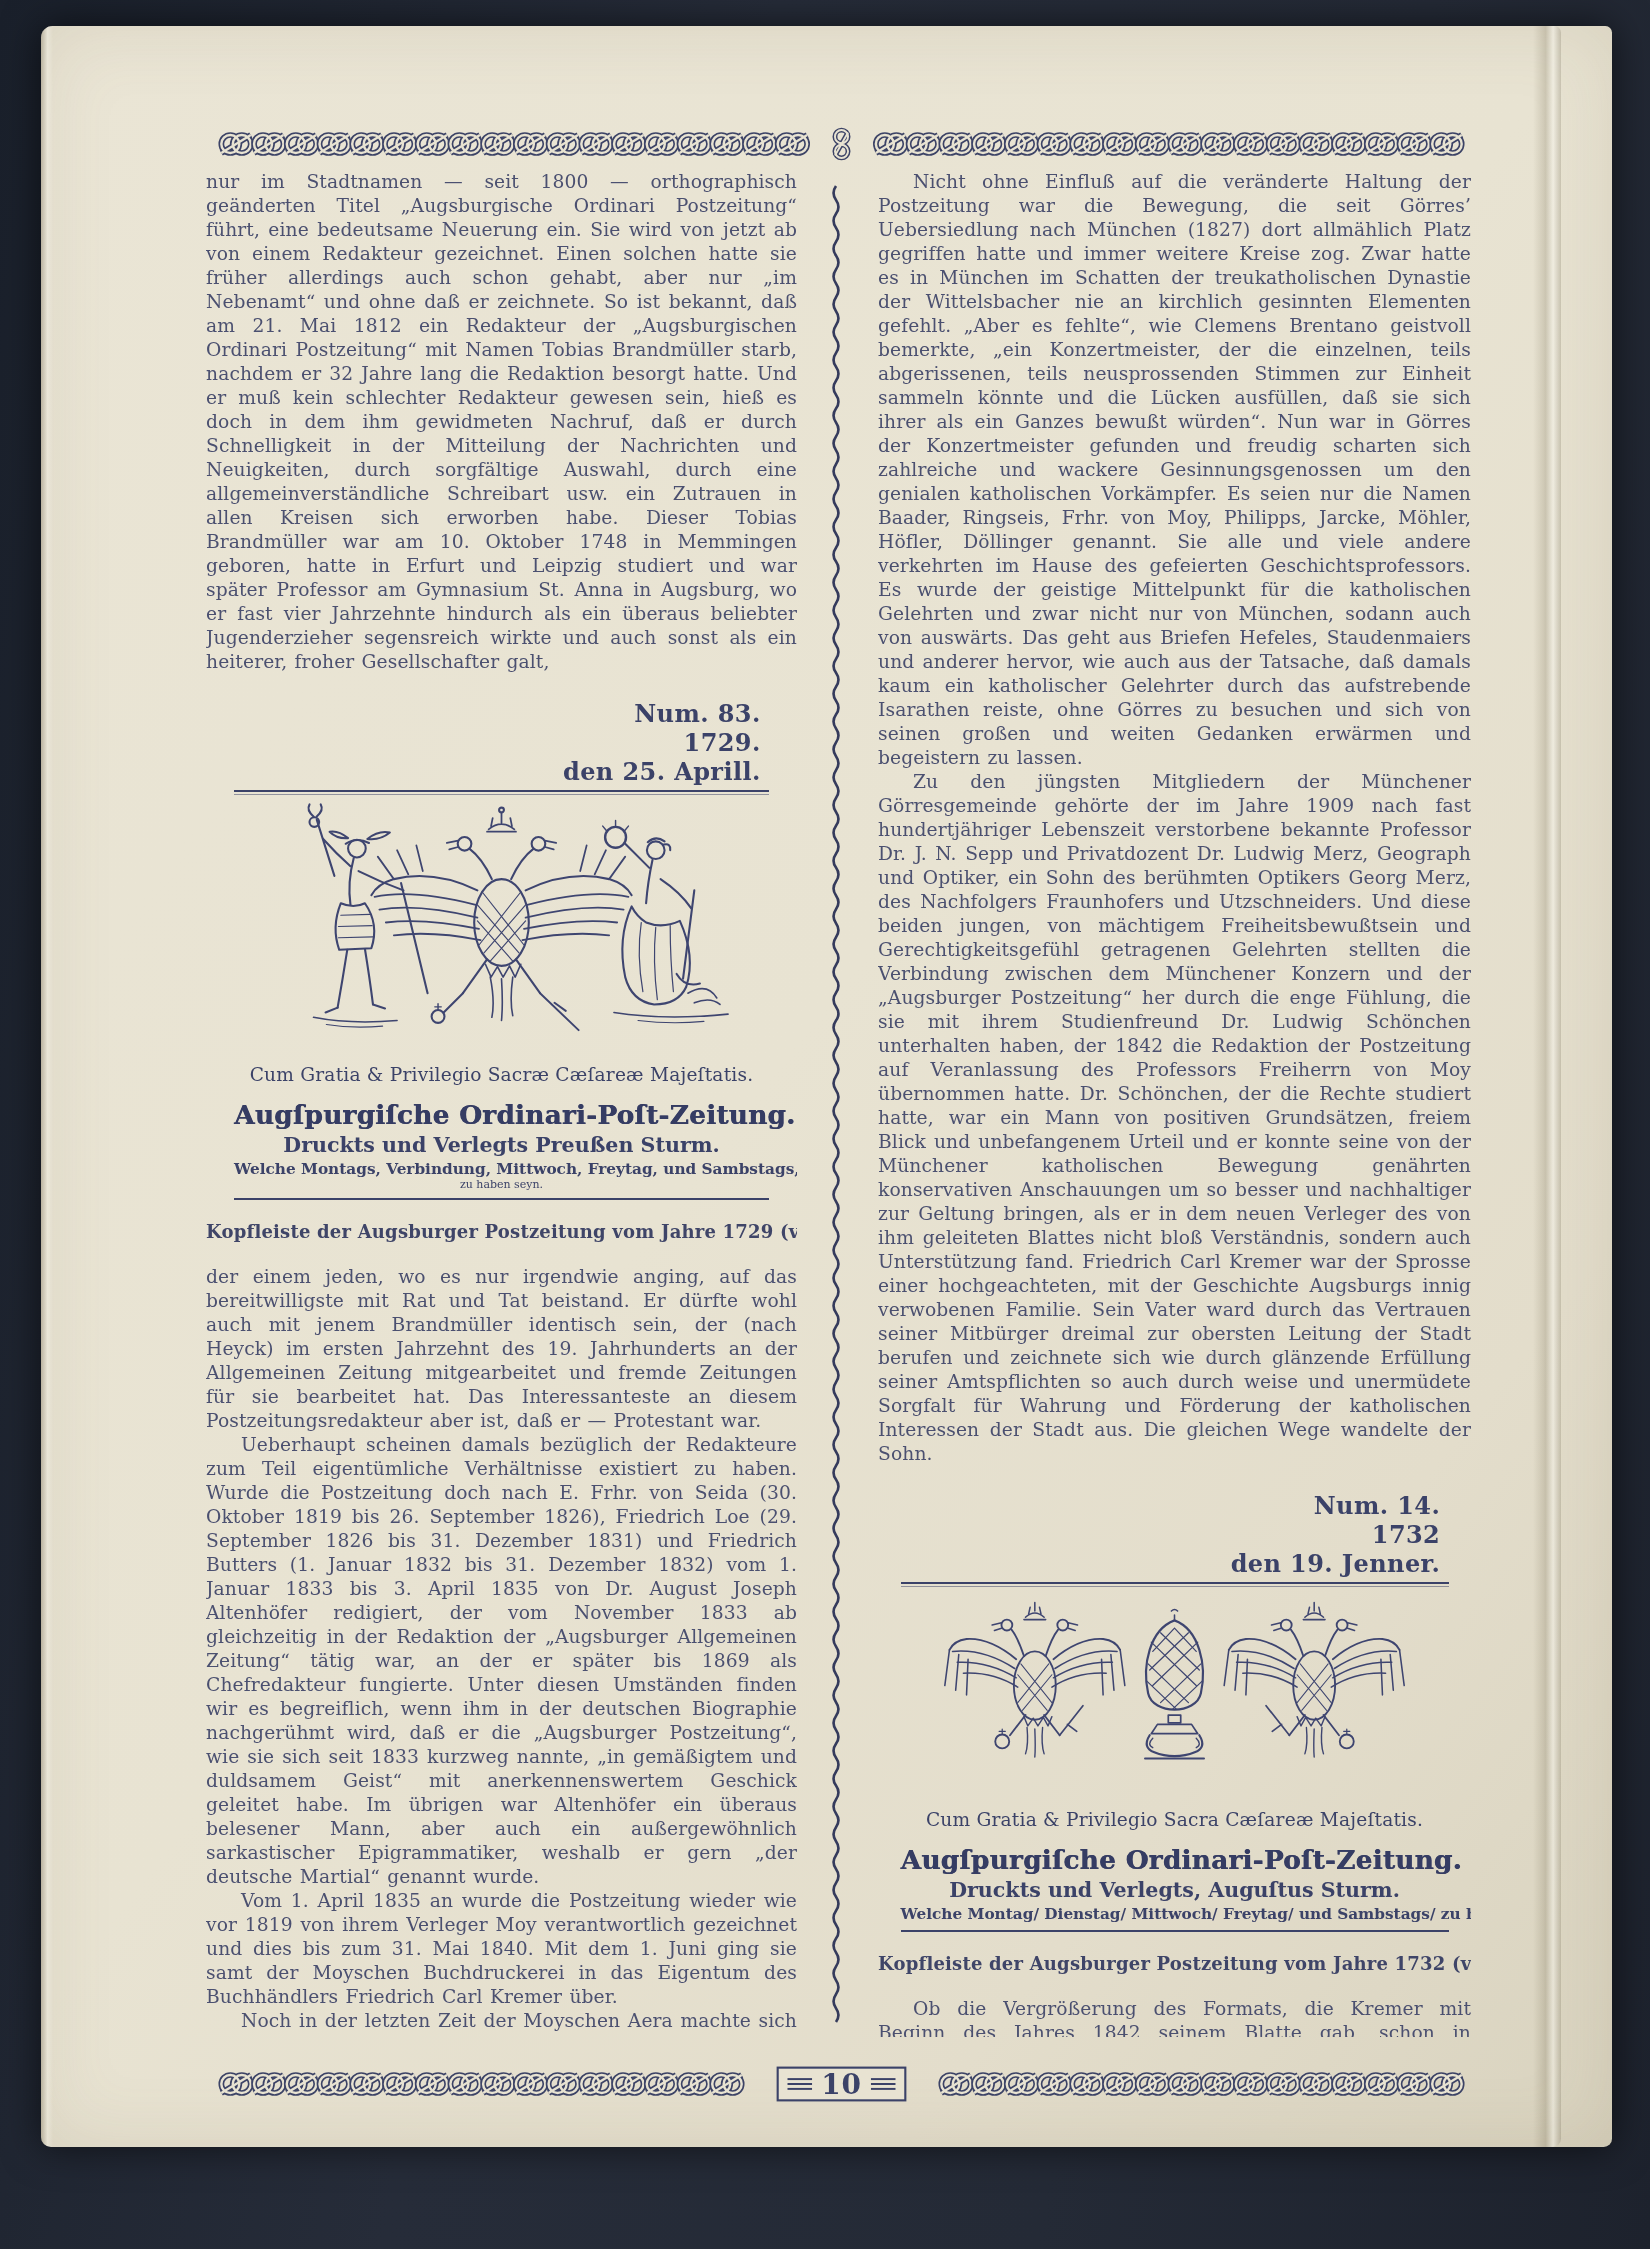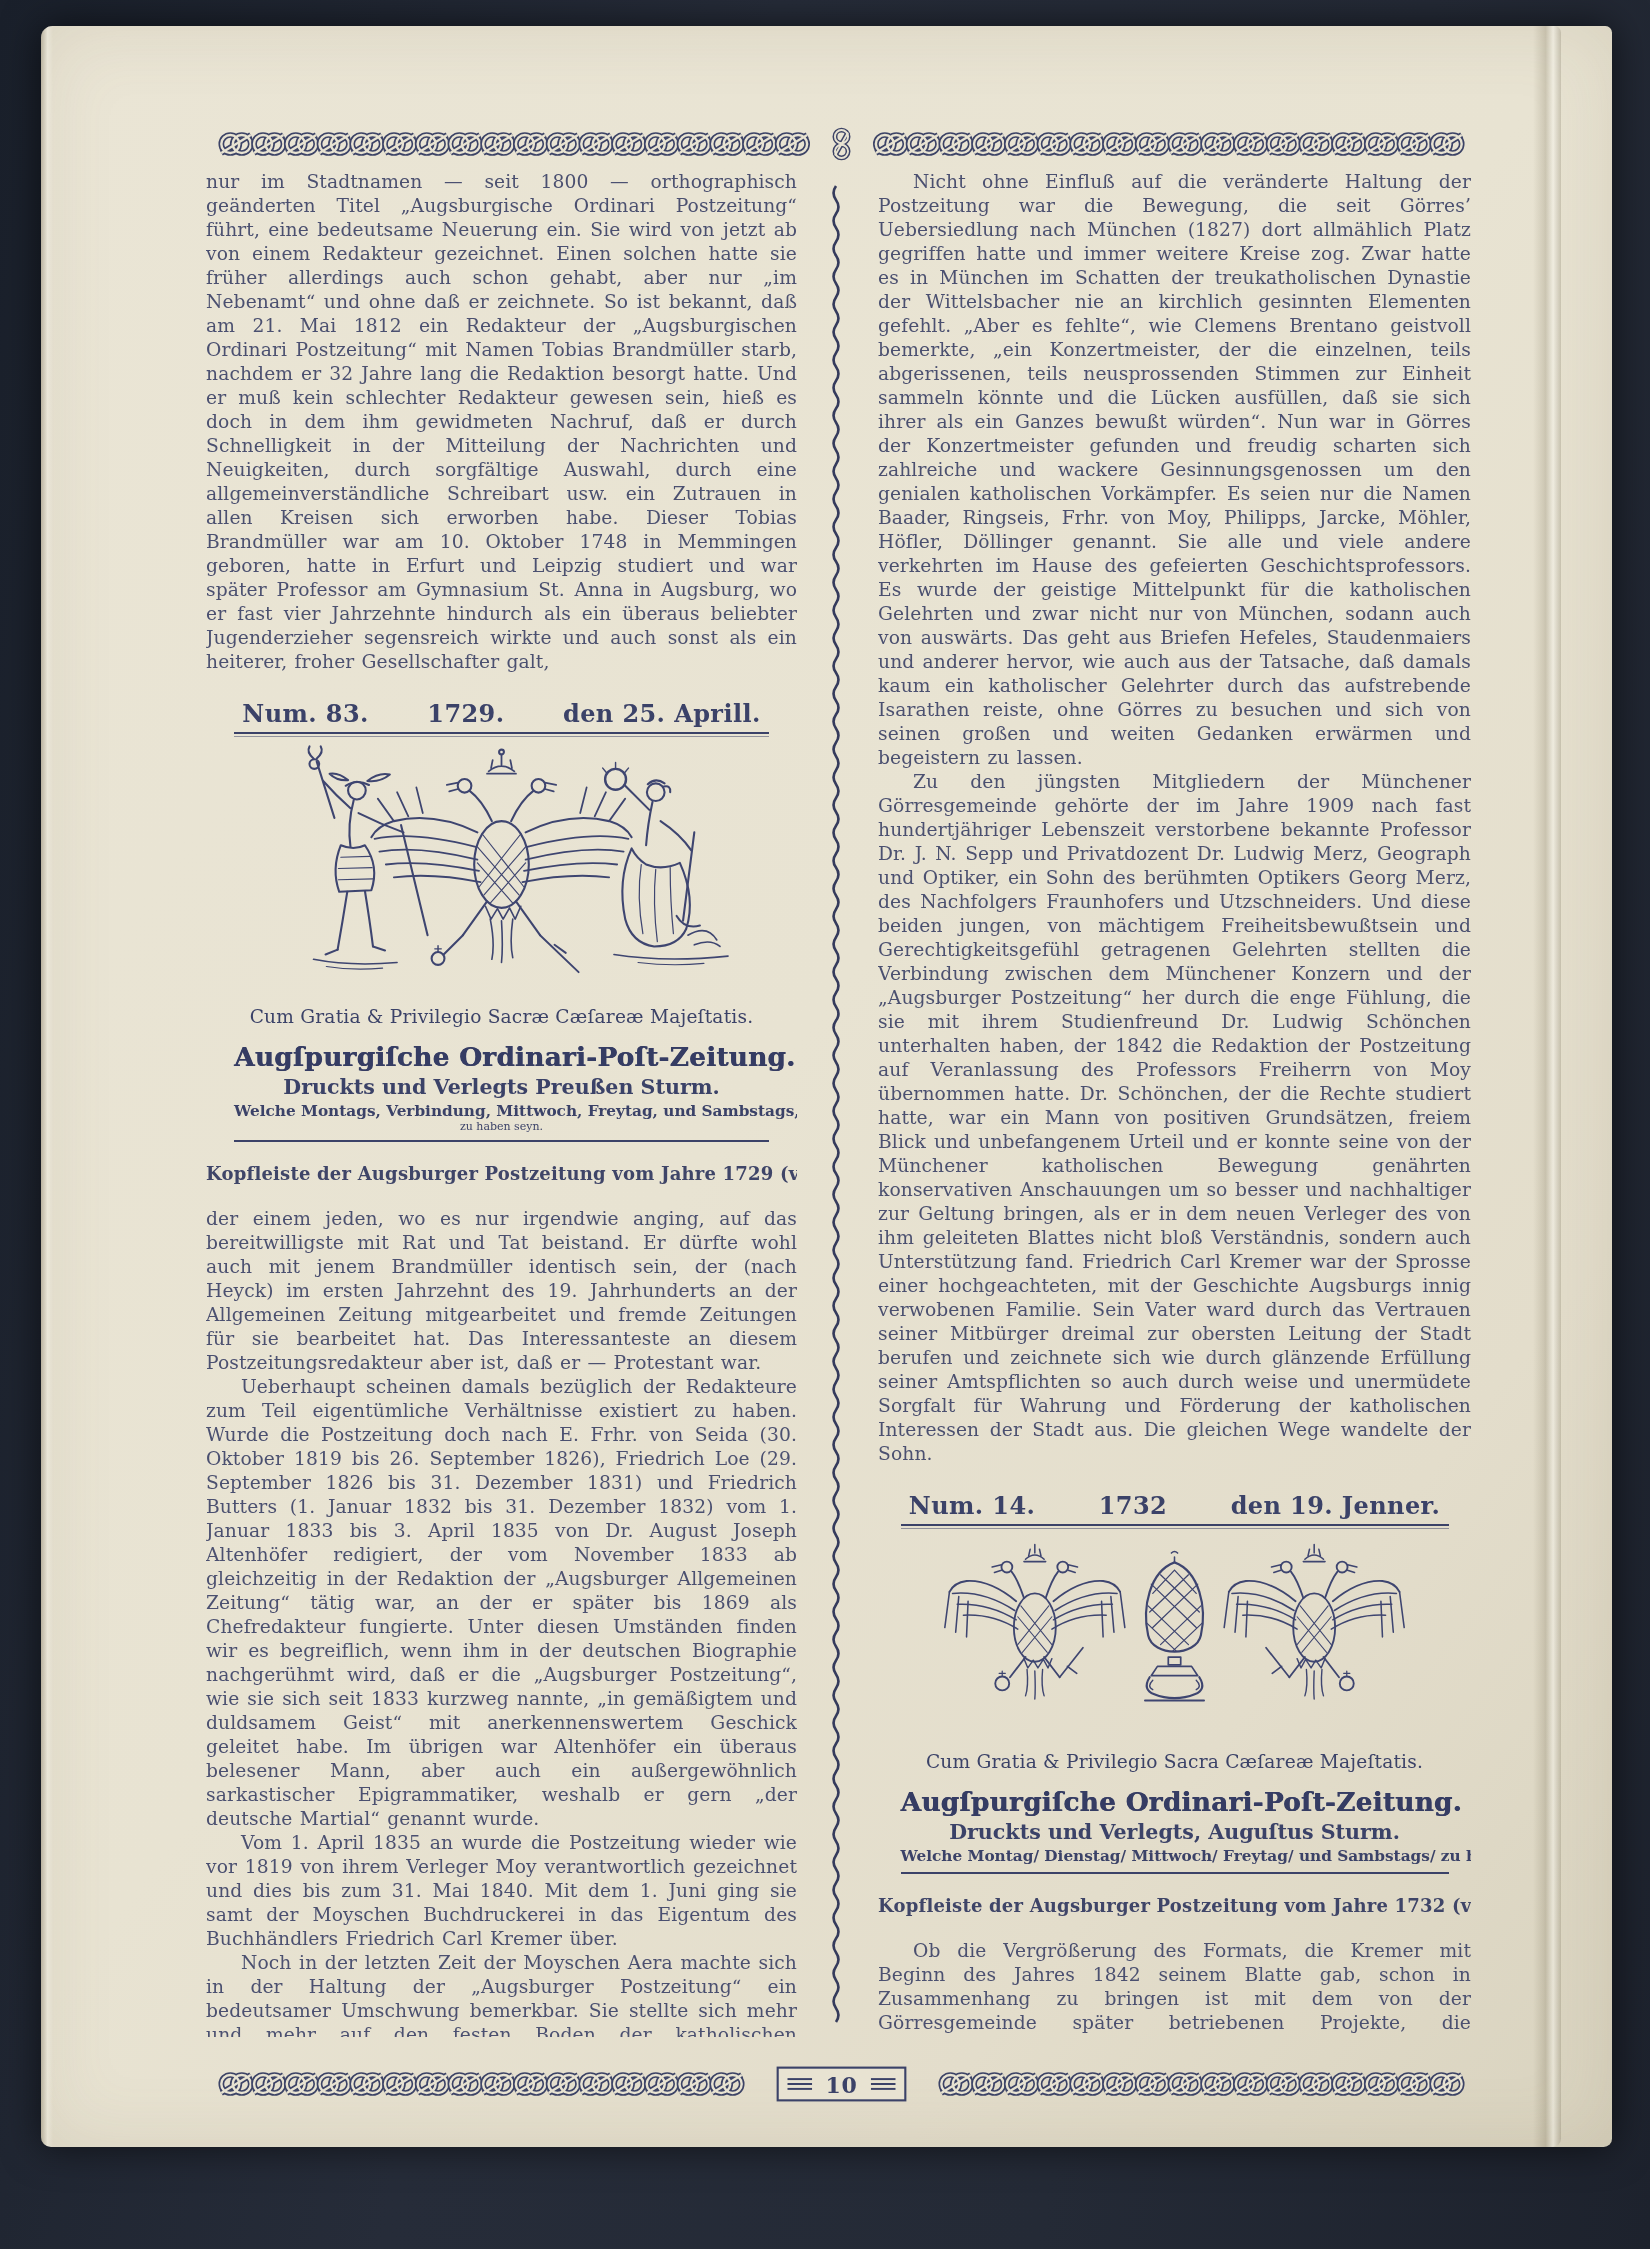--- a/index.html
+++ b/index.html
@@ -34,42 +34,42 @@
   p.para{
     font-size:18.7px;line-height:24px;text-align:justify;
     color:#4b5070;margin:0;word-spacing:1.2px;letter-spacing:0.1px;
   }
   p.para.indent{text-indent:35px;}
   .masthead{margin:25px auto 0 auto;color:#3b4268;}
   .mh-1729{width:535px;}
   .mh-1732{width:548px;}
   .mh-row{
     display:flex;justify-content:space-between;align-items:flex-end;
-    font-weight:bold;font-size:24px;letter-spacing:0.4px;padding:0 8.3px 4.1px 8.3px;
+    font-weight:bold;font-size:24px;letter-spacing:0.4px;padding:0 8.3px 4.1px 8.3px;flex-direction:column;
   }
   .mh-rule{border-top:2.9px solid #3b4268;height:1.7px;border-bottom:0.8px solid rgba(59,66,104,.5);}
   .engraving-wrap{text-align:center;margin:6.6px 0 1.7px 0;}
   .privilege{text-align:center;font-size:18.6px;letter-spacing:0.2px;margin-top:18px;white-space:nowrap;}
   .mh-title{
     text-align:center;font-size:26.4px;font-weight:bold;margin-top:14px;
     letter-spacing:0.2px;white-space:nowrap;color:#353c63;
     text-shadow:0.5px 0 0 #353c63;
   }
   .mh-imprint{text-align:center;font-size:20.6px;font-weight:bold;margin-top:3.3px;white-space:nowrap;}
   .mh-sched{text-align:center;font-size:15.3px;font-weight:bold;margin-top:2.5px;white-space:nowrap;}
   .mh-sched2{text-align:center;font-size:11px;font-weight:normal;white-space:nowrap;}
   .mh-rule-b{border-top:2.5px solid #3b4268;margin-top:7.4px;}
   .caption{
     text-align:center;font-size:18px;font-weight:bold;color:#3f4568;
     margin:21.5px 0 23px 0;letter-spacing:0.2px;white-space:nowrap;
   }
   .pagenum{
     position:absolute;left:736px;top:2042px;width:129px;height:33px;
     display:flex;align-items:center;justify-content:center;
-    font-size:22px;font-weight:bold;color:#3b4268;letter-spacing:0.8px;
+    font-size:28px;font-weight:bold;color:#3b4268;letter-spacing:0.8px;
   }
 </style>
 </head>
 <body>
 
 <div class="page">
   <div class="page-edge-left"></div>
   <div class="page-crease"></div>
 
   <svg class="band band-top" width="1271" height="36" viewBox="0 0 1540 44">

